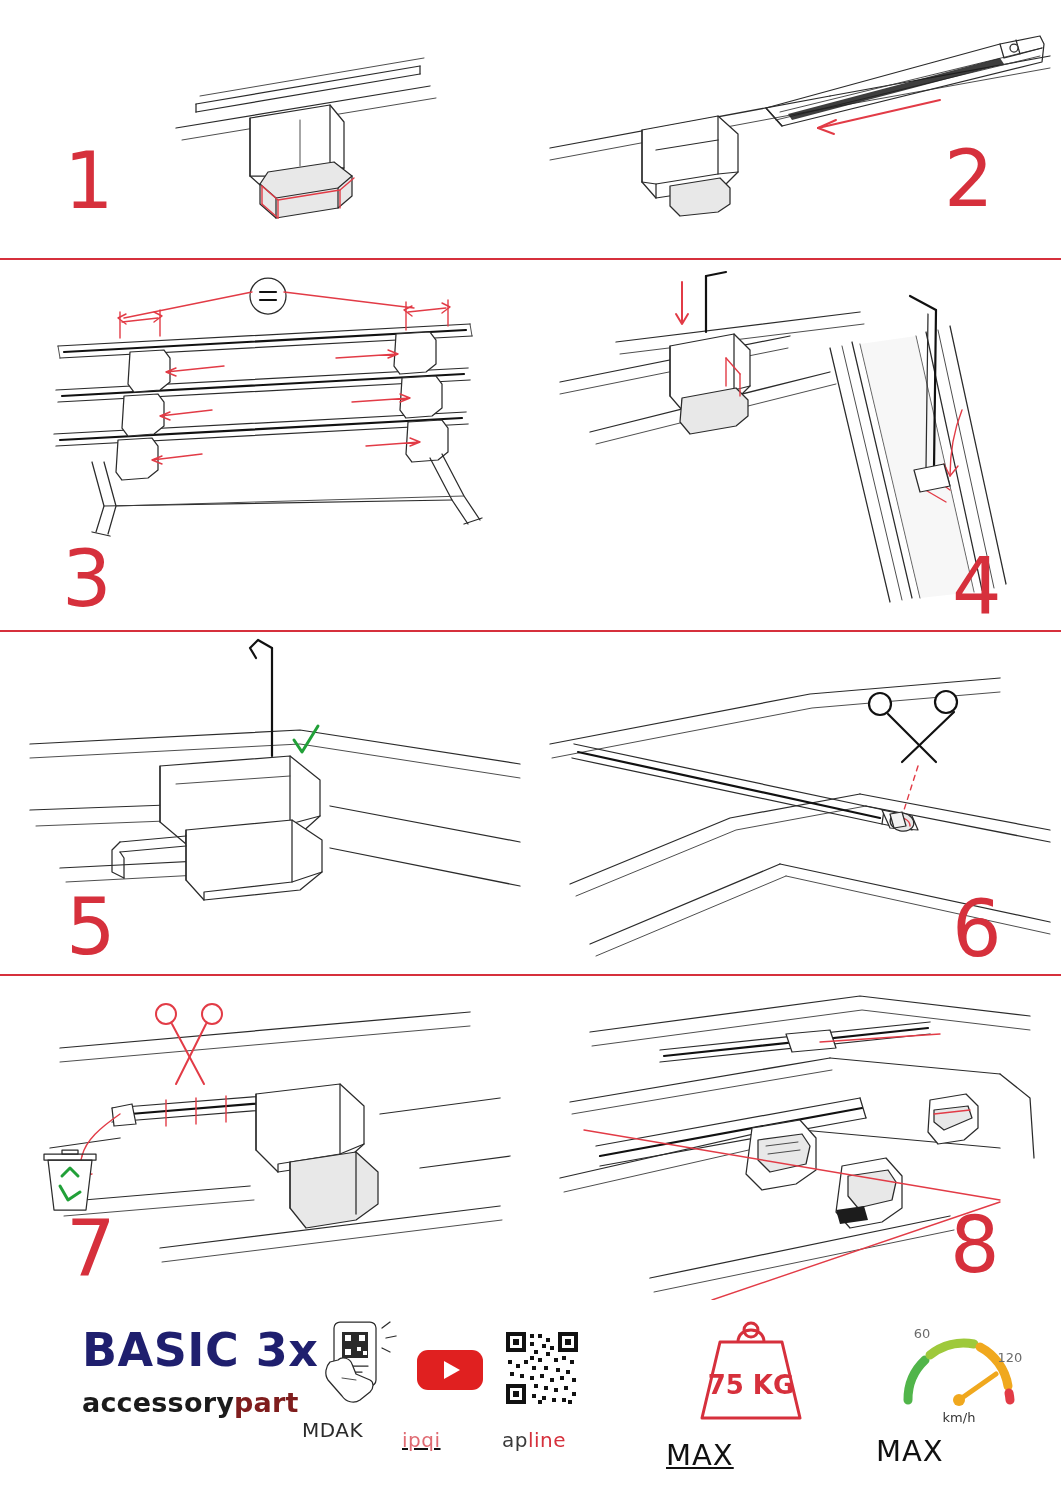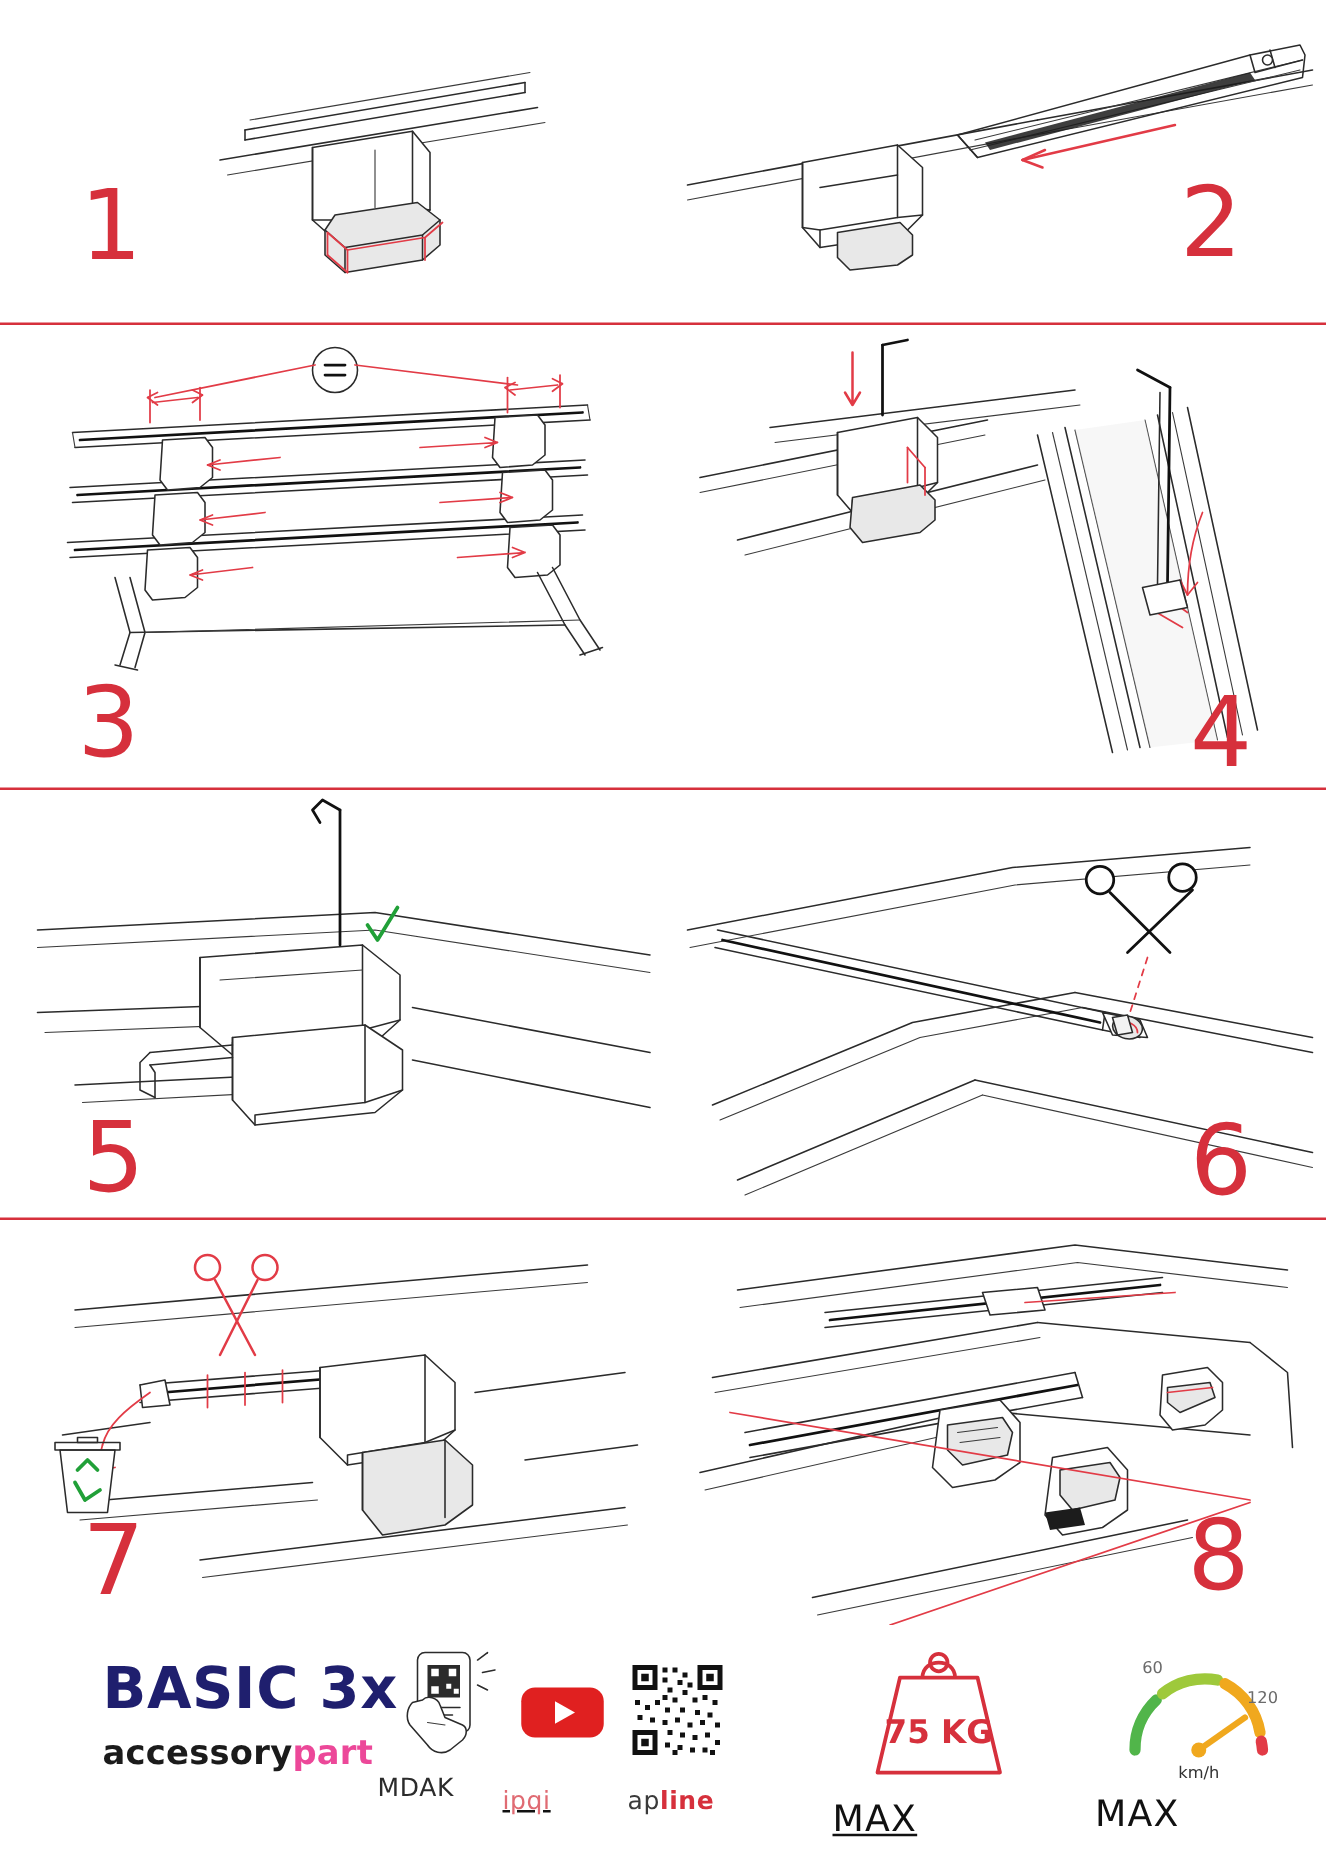--- a/index.html
+++ b/index.html
@@ -76,37 +76,37 @@
   .brand-title .x { color: #1f1f6e; }
   .brand-sub {
     font-family: "DejaVu Sans", sans-serif;
     font-weight: 700;
     font-size: 27px;
     line-height: 30px;
     margin-top: 14px;
     color: #1b1b1b;
     letter-spacing: 0.2px;
   }
-  .brand-sub .red { color: #ec4899; text-align: center; }
+  .brand-sub .red { color: #7f1d1d; text-align: center; }
 
   .logo-item {
     position: absolute;
     text-align: left;
     font-family: "DejaVu Sans", sans-serif;
   }
   .logo-caption {
     font-size: 20px;
     letter-spacing: 0.5px;
     margin-top: 8px;
   }
   .cap-mdak { color: #2b2b2b; }
   .cap-mdak .a-red { color: #2b2b2b; }
   .cap-ipqi { color: #e06b73; }
   .cap-apline .ap { color: #3a3a3a; }
-  .cap-apline .line { color: #d6303c; font-weight: bold; }
+  .cap-apline .line { color: #d6303c; }
   .kg-text {
     font-family: "DejaVu Sans", sans-serif;
     font-size: 26px;
     font-weight: 700;
     fill: #d6303c;
   }
   .spd-num {
     font-family: "DejaVu Sans", sans-serif;
     font-size: 13px;
     fill: #6b6b6b;

